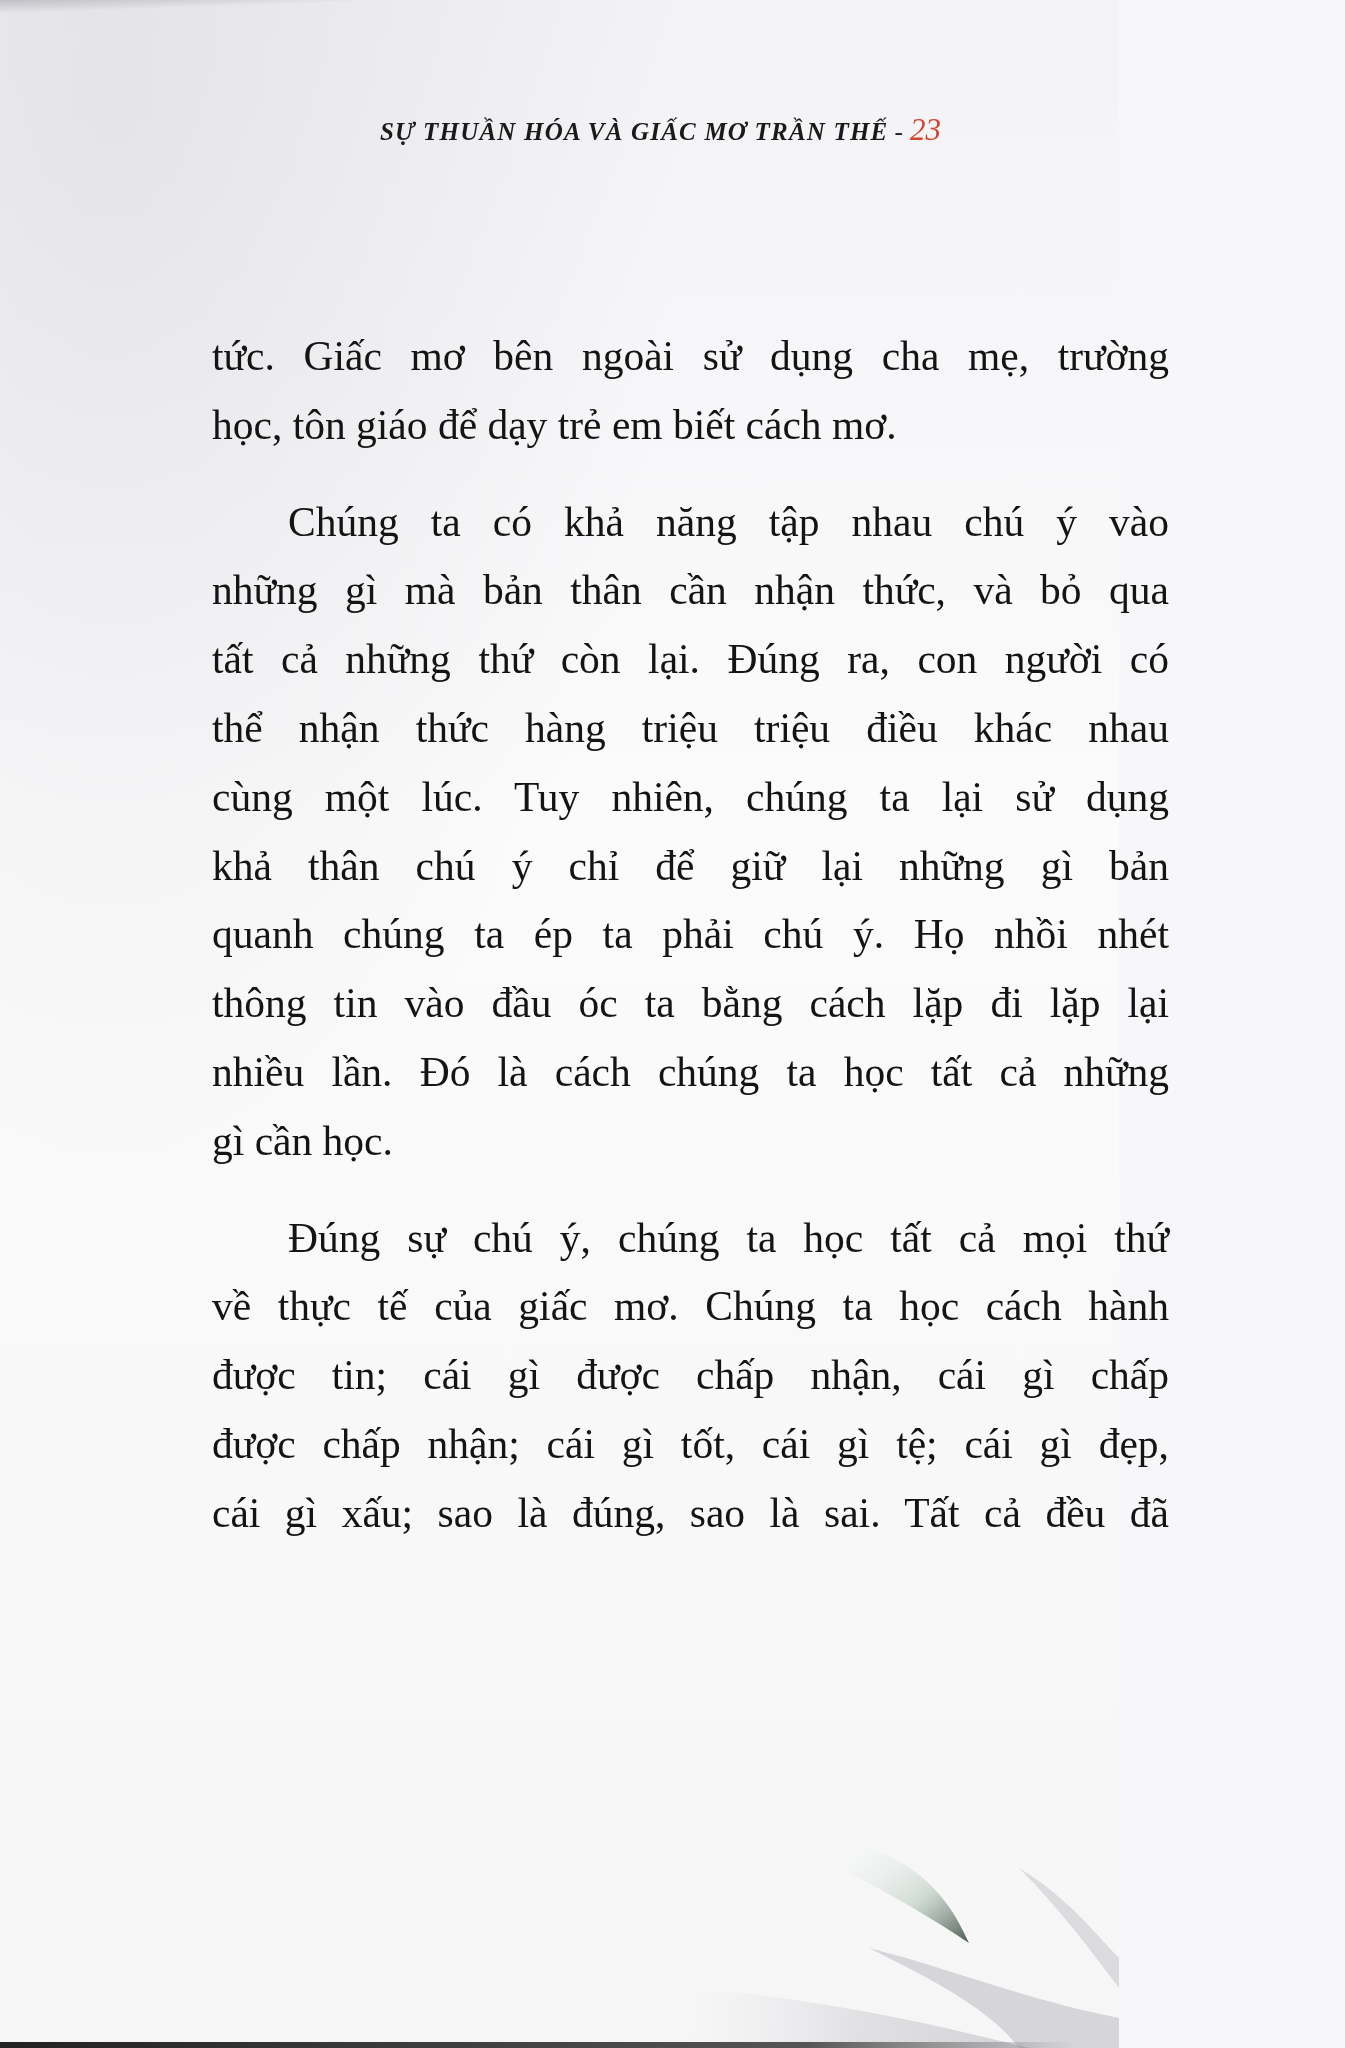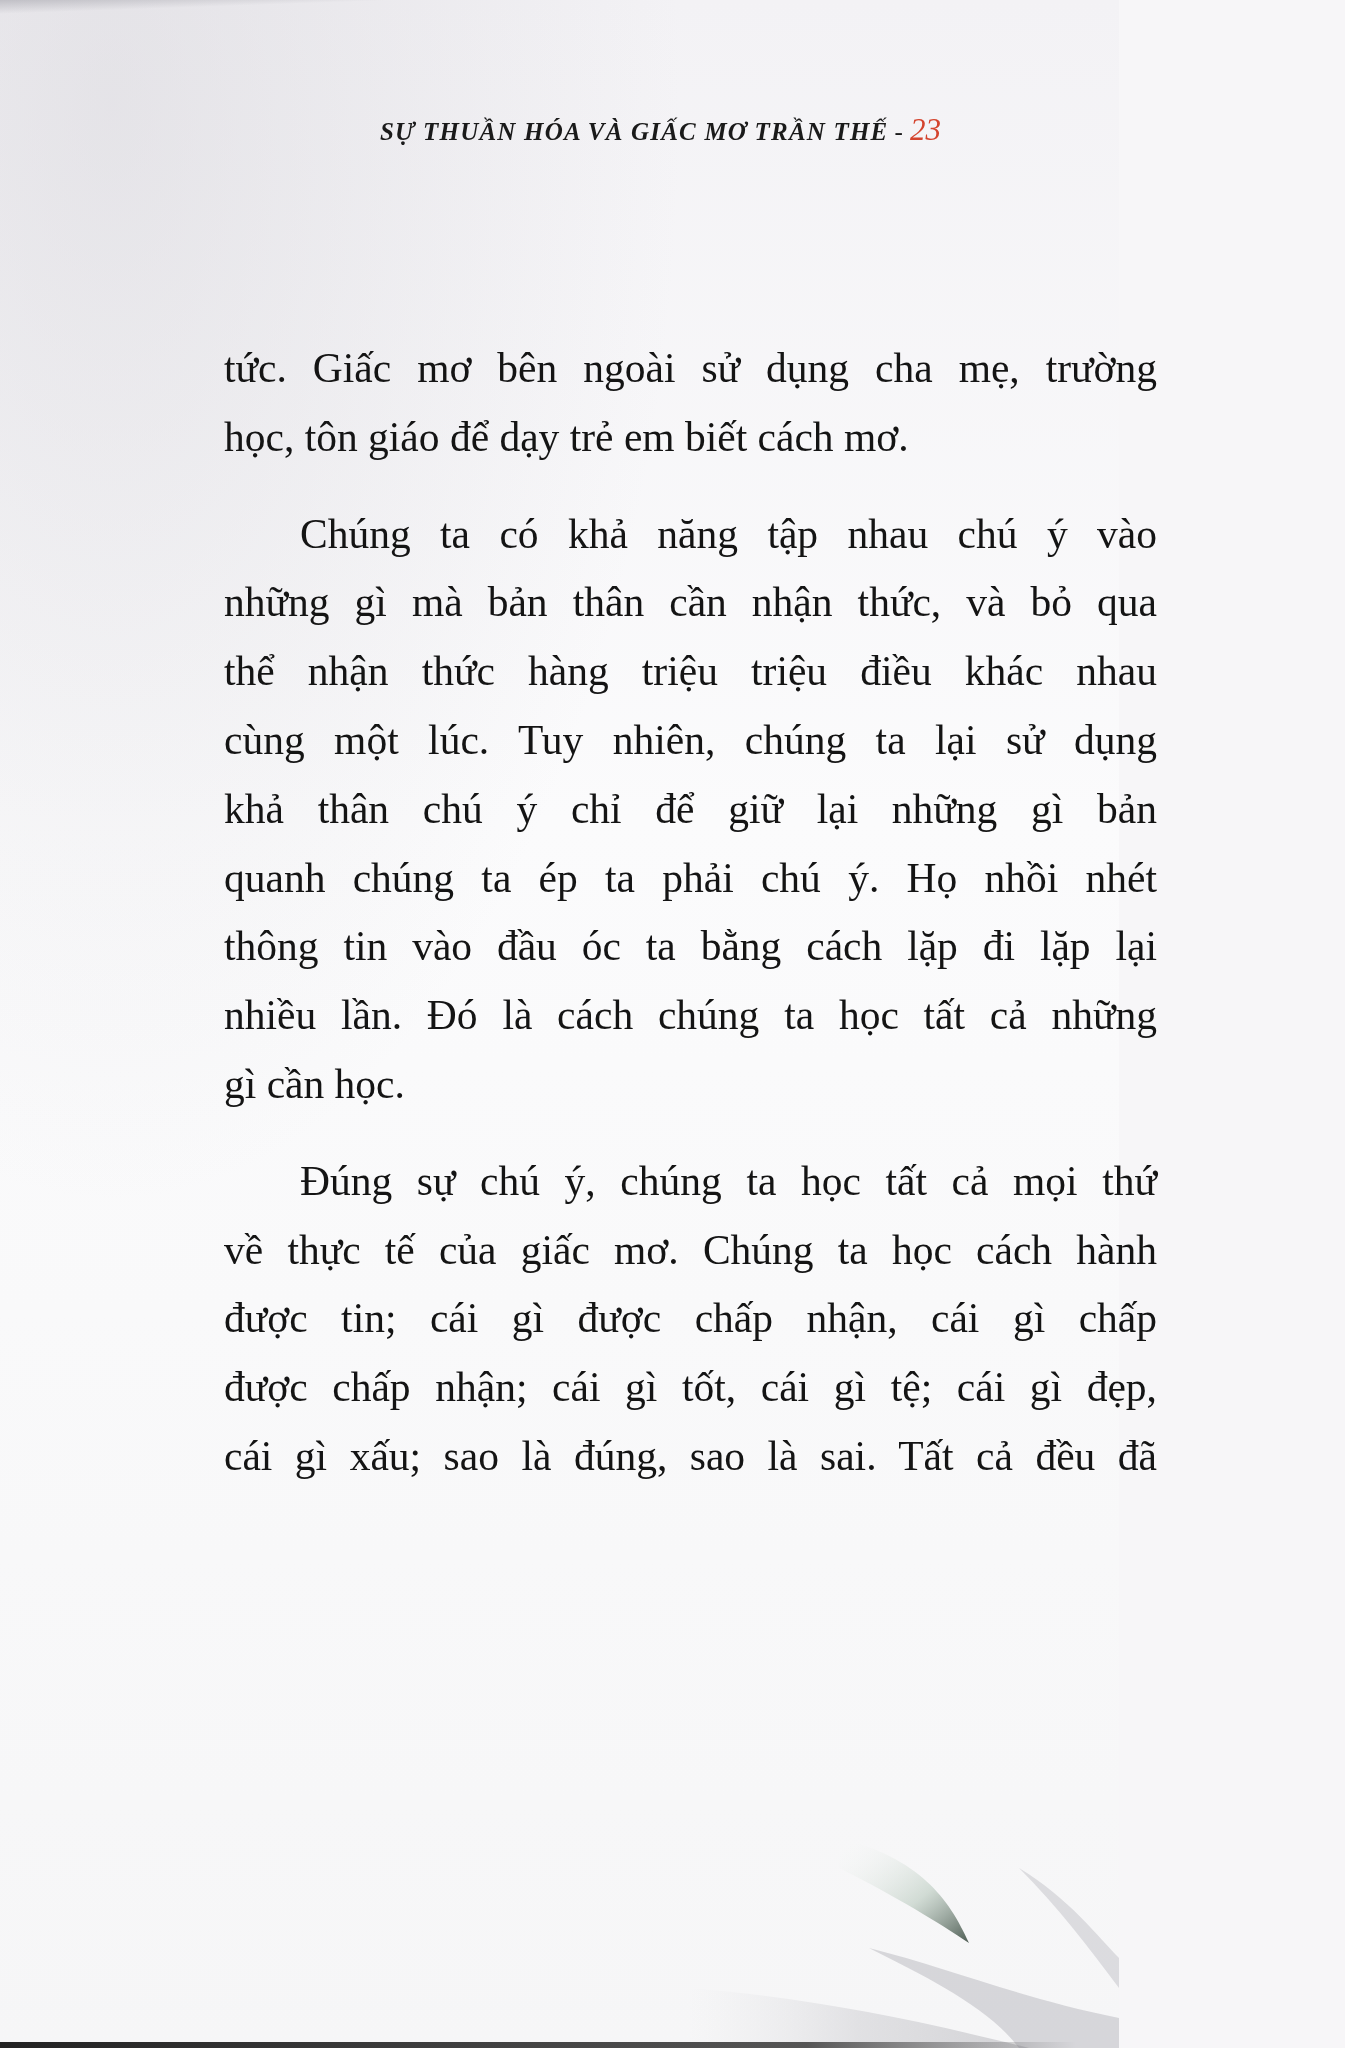--- a/index.html
+++ b/index.html
@@ -29,21 +29,21 @@
   }
   .running-header .sep { margin: 0 6px; font-weight: normal; }
   .running-header .pnum {
     color: #d4442e; font-weight: normal; font-style: italic; font-size: 31px; letter-spacing: 0;
   }
   .body-text {
     position: absolute; left: 212px; top: 322px; width: 957px;
     font-size: 41.5px; line-height: 68.8px;
     text-align: justify; text-align-last: left;
   }
-  .para { margin: 12px; }
+  .para { margin: 0; }
   .para + .para { margin-top: 28px; }
   .line { display: block; text-align: justify; text-align-last: justify; white-space: nowrap; }
   .line.last { text-align-last: left; }
   .indent { padding-left: 76px; }
   .swoosh {
     position: absolute; right: 0; bottom: 0; width: 430px; height: 300px; pointer-events: none;
   }
   .bottom-edge {
     position: absolute; left: 0; bottom: 0; width: 1345px; height: 6px;
     background: linear-gradient(90deg, #222 0%, #555 60%, rgba(255,255,255,0) 80%);
@@ -60,20 +60,21 @@
   </div>
 
   <div class="body-text">
     <p class="para">
       <span class="line">tức. Giấc mơ bên ngoài sử dụng cha mẹ, trường</span>
       <span class="line last">học, tôn giáo để dạy trẻ em biết cách mơ.</span>
     </p>
     <p class="para">
       <span class="line indent">Chúng ta có khả năng tập nhau chú ý vào</span>
       <span class="line">những gì mà bản thân cần nhận thức, và bỏ qua</span>
+      <span class="line">tất cả những thứ còn lại. Đúng ra, con người có</span>
       <span class="line">thể nhận thức hàng triệu triệu điều khác nhau</span>
       <span class="line">cùng một lúc. Tuy nhiên, chúng ta lại sử dụng</span>
       <span class="line">khả thân chú ý chỉ để giữ lại những gì bản</span>
       <span class="line">quanh chúng ta ép ta phải chú ý. Họ nhồi nhét</span>
       <span class="line">thông tin vào đầu óc ta bằng cách lặp đi lặp lại</span>
       <span class="line">nhiều lần. Đó là cách chúng ta học tất cả những</span>
       <span class="line last">gì cần học.</span>
     </p>
     <p class="para">
       <span class="line indent">Đúng sự chú ý, chúng ta học tất cả mọi thứ</span>

